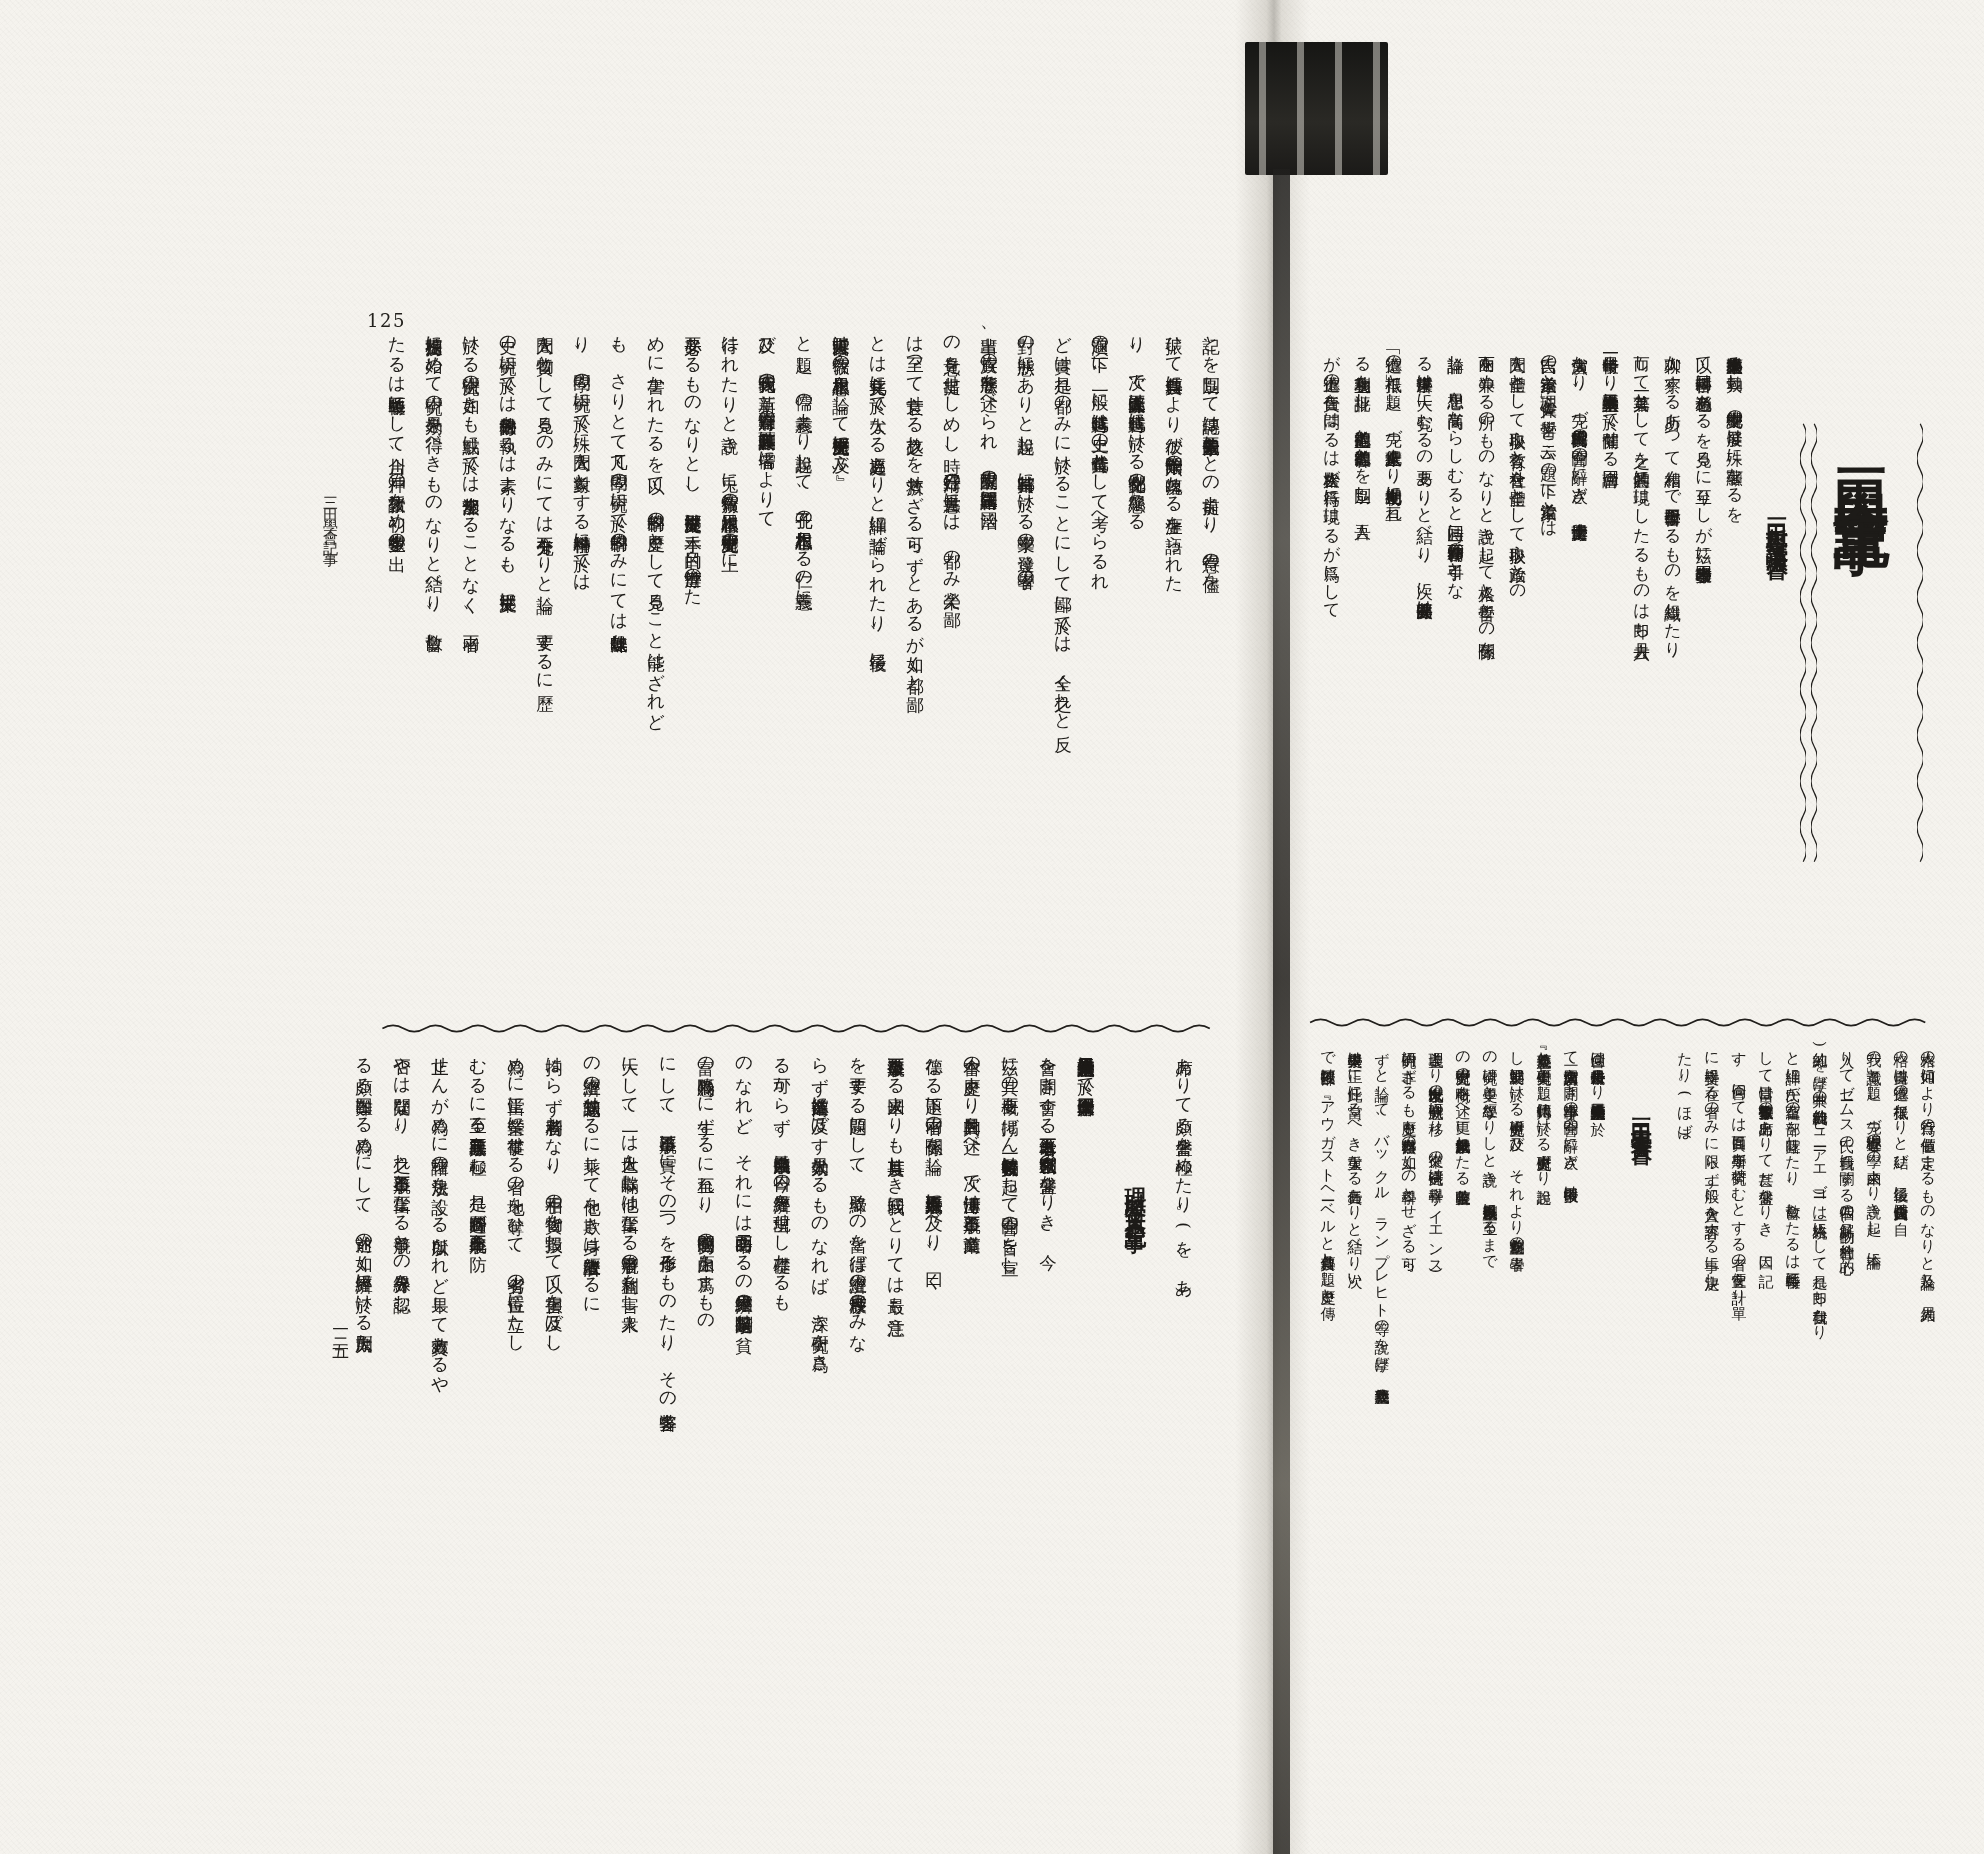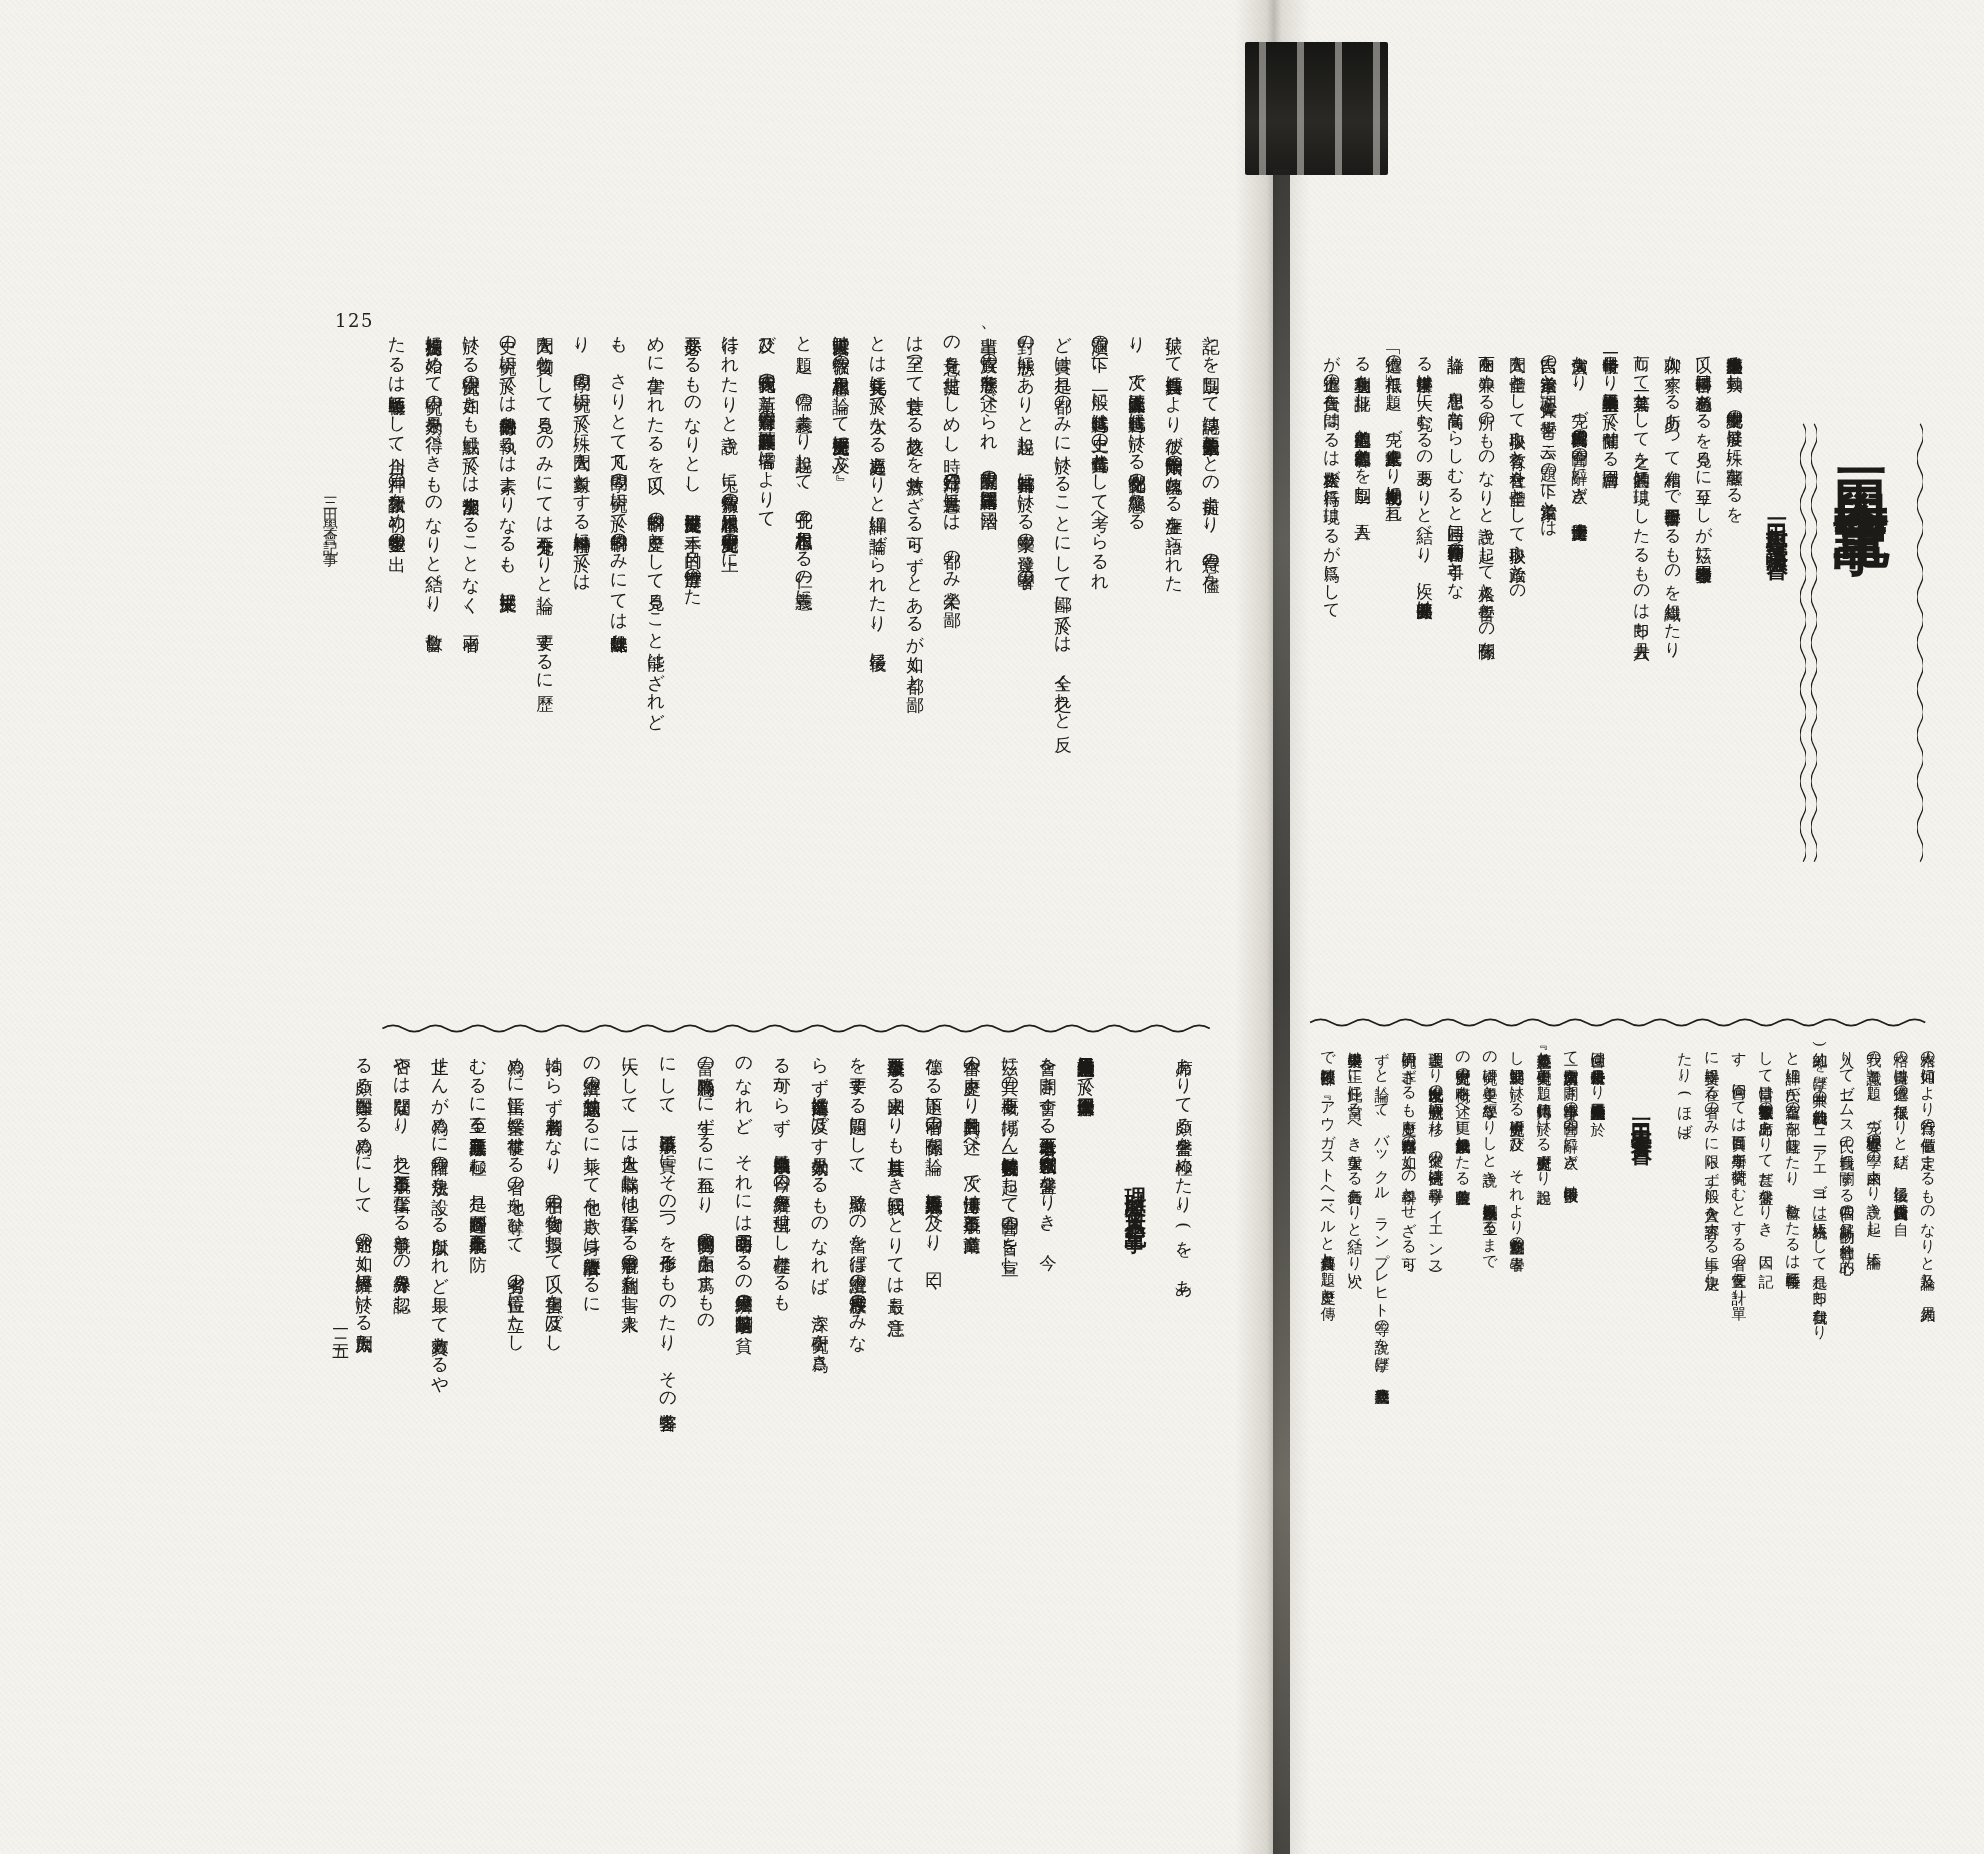--- a/index.html
+++ b/index.html
@@ -27,21 +27,21 @@
       linear-gradient(180deg,#161614,#2a2925 60%,#1b1a18);
   }
   .gutter-line{
     position:absolute;left:1273px;top:169px;width:16.7px;height:1686px;opacity:.85;
     background:linear-gradient(180deg,#201f1d,#4a4843 22%,#24221f 48%,#5b5850 78%,#2d2b27);
   }
   
   .v{writing-mode:vertical-rl;text-orientation:mixed;}
   .cols{white-space:pre-line;}
   .page{position:absolute;}
-  .page-number{position:absolute;font-size:18px;letter-spacing:1.6px;color:#23211d;}
+  .page-number{position:absolute;font-size:18px;letter-spacing:1.6px;color:#23211d;margin-left:32px;}
   .margin-title{position:absolute;font-size:15px;letter-spacing:11px;color:#23211d;}
   .folio{position:absolute;font-size:16.7px;letter-spacing:5.6px;color:#23211d;}
   
   #left-upper{position:absolute;left:38px;top:14px;width:850px;height:693px;
     font-size:17.5px;line-height:37px;}
   #left-divider{position:absolute;left:36px;top:713px;}
   #left-lower{position:absolute;left:6px;top:735px;width:856px;height:776px;}
   #left-lower .closing{font-size:17.5px;line-height:38px;}
   #left-lower .sec-heading{font-size:21.4px;line-height:60px;letter-spacing:6.4px;padding-top:125px;font-weight:bold;}
   #left-lower .cols{font-size:17.5px;line-height:38px;}

